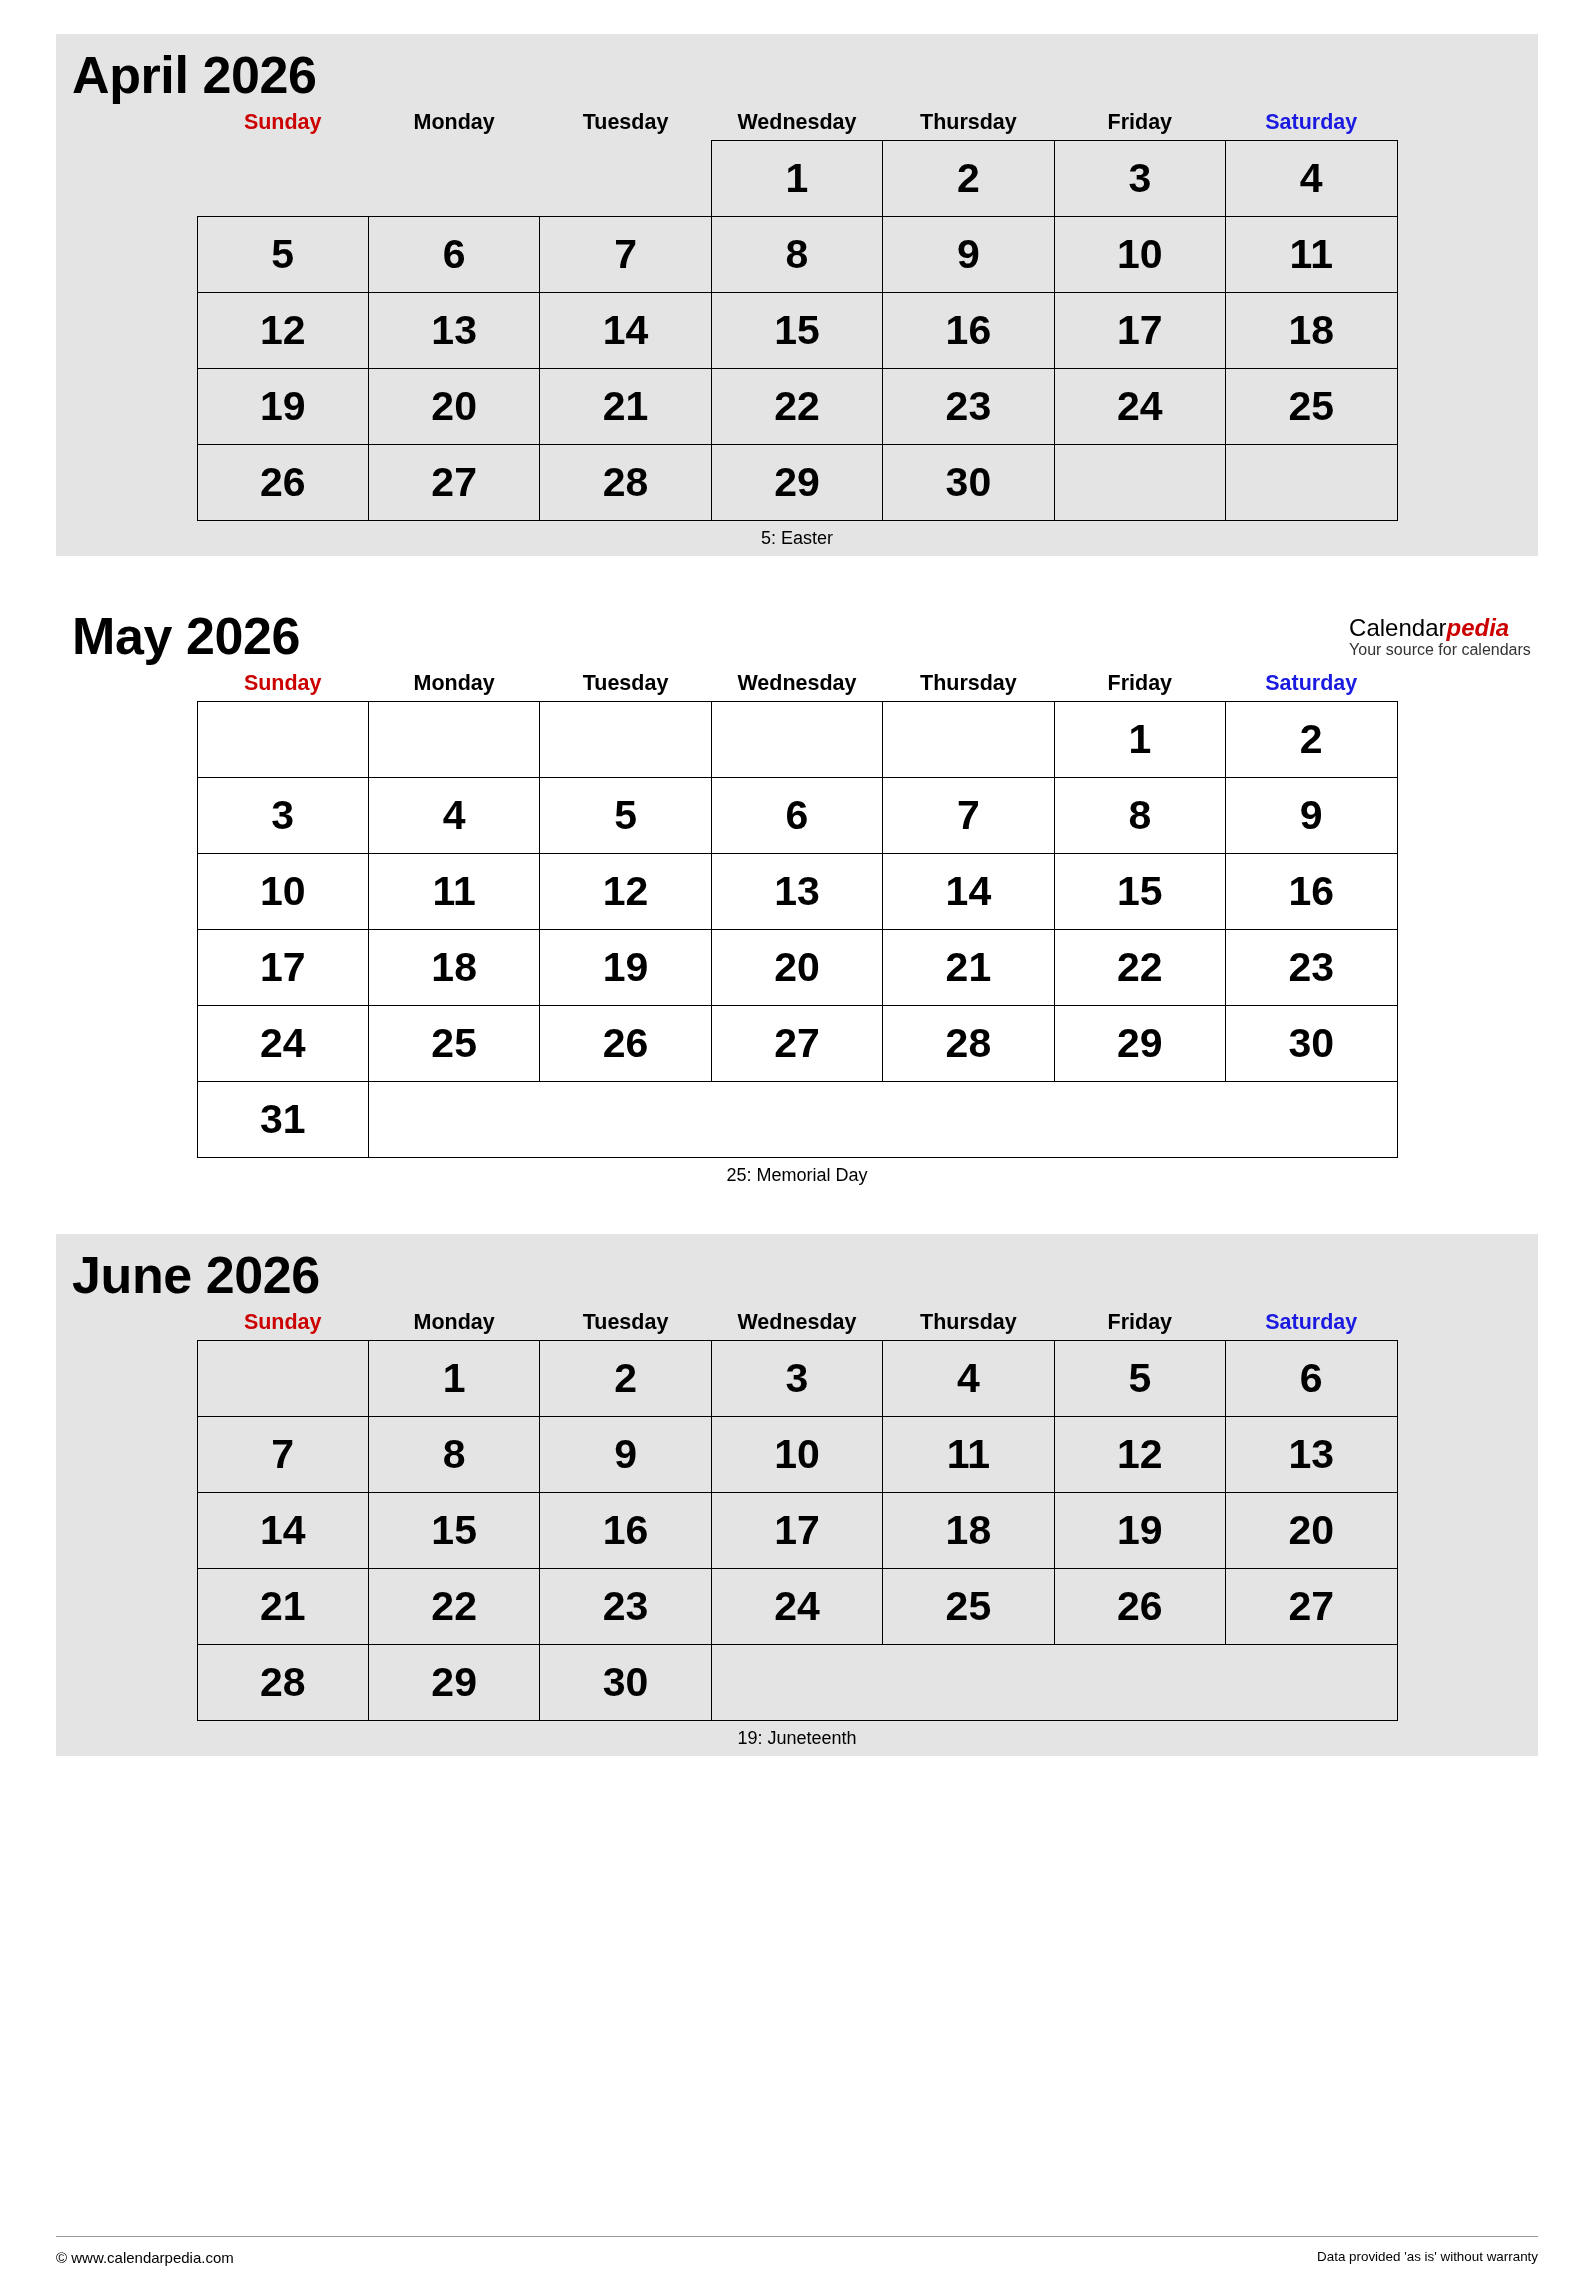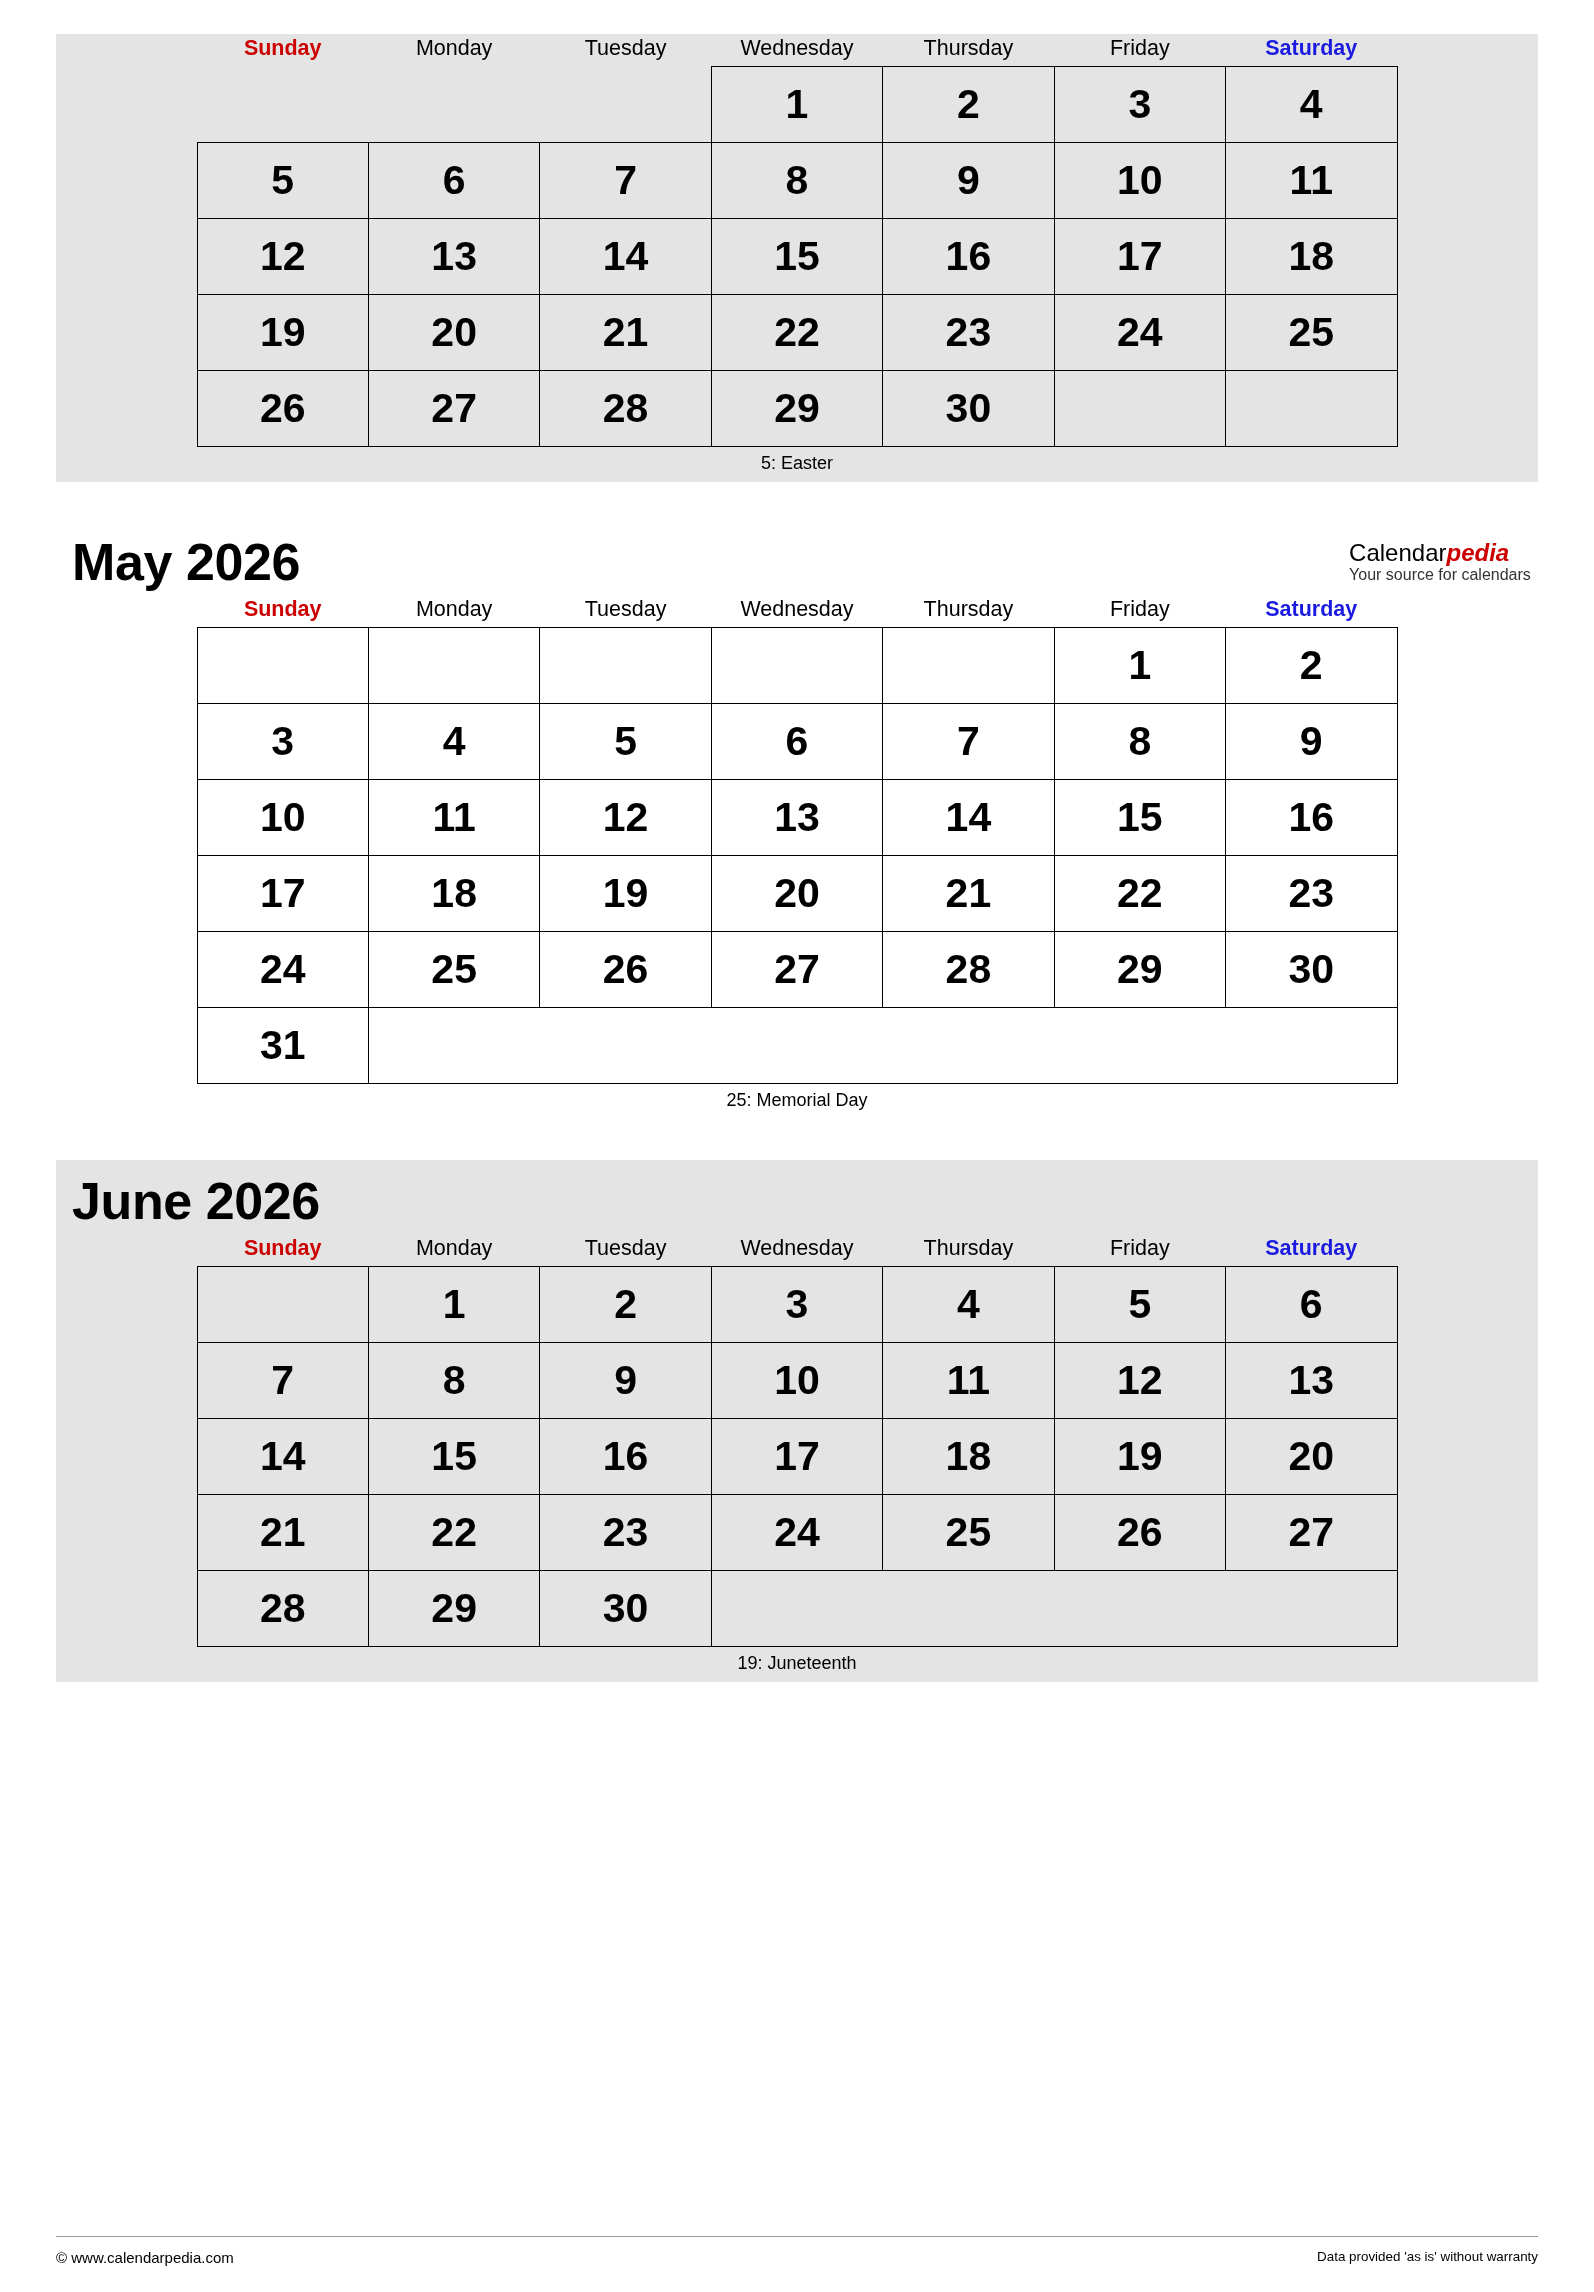--- a/index.html
+++ b/index.html
@@ -62,21 +62,21 @@
   }
 
   table.cal {
     border-collapse: collapse;
     table-layout: fixed;
     width: 1201px;
     margin: 0 auto;
   }
   table.cal th {
     font-size: 21.5px;
-    font-weight: normal;
+    font-weight: bold;
     color: #000;
     padding: 1.8px 0 5.4px 0;
     border: none;
   }
   table.cal th.sun,
   table.cal th.sat {
     font-weight: bold;
   }
   table.cal th.sun { color: #cc0000; }
   table.cal th.sat { color: #1a1ae0; }
@@ -125,20 +125,21 @@
 
   .spacer-sm { height: 39px; }
   .spacer-md { height: 41px; }
 </style>
 </head>
 <body>
 
 <div class="page">
 
   <div class="month shaded">
+    <div class="month-title">April 2026</div>
     <table class="cal">
       <thead>
         <tr>
           <th class="sun">Sunday</th>
           <th>Monday</th>
           <th>Tuesday</th>
           <th>Wednesday</th>
           <th>Thursday</th>
           <th>Friday</th>
           <th class="sat">Saturday</th>

